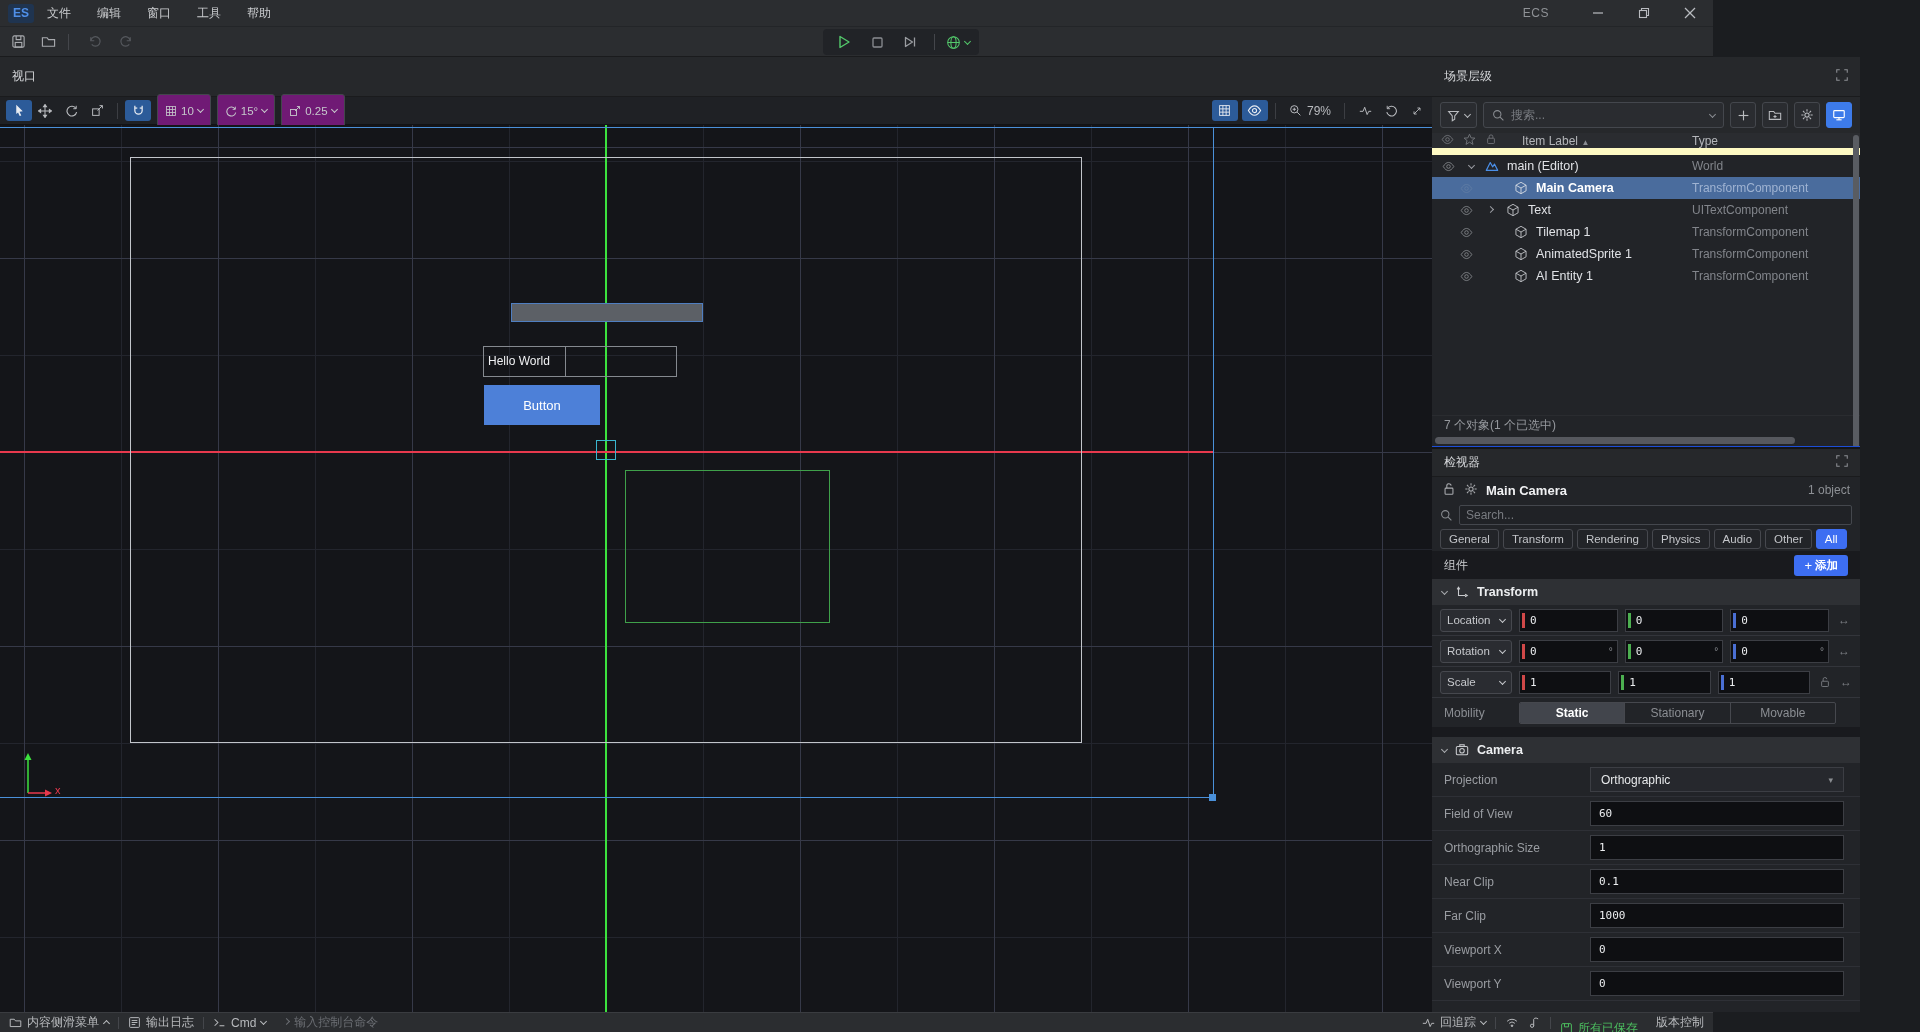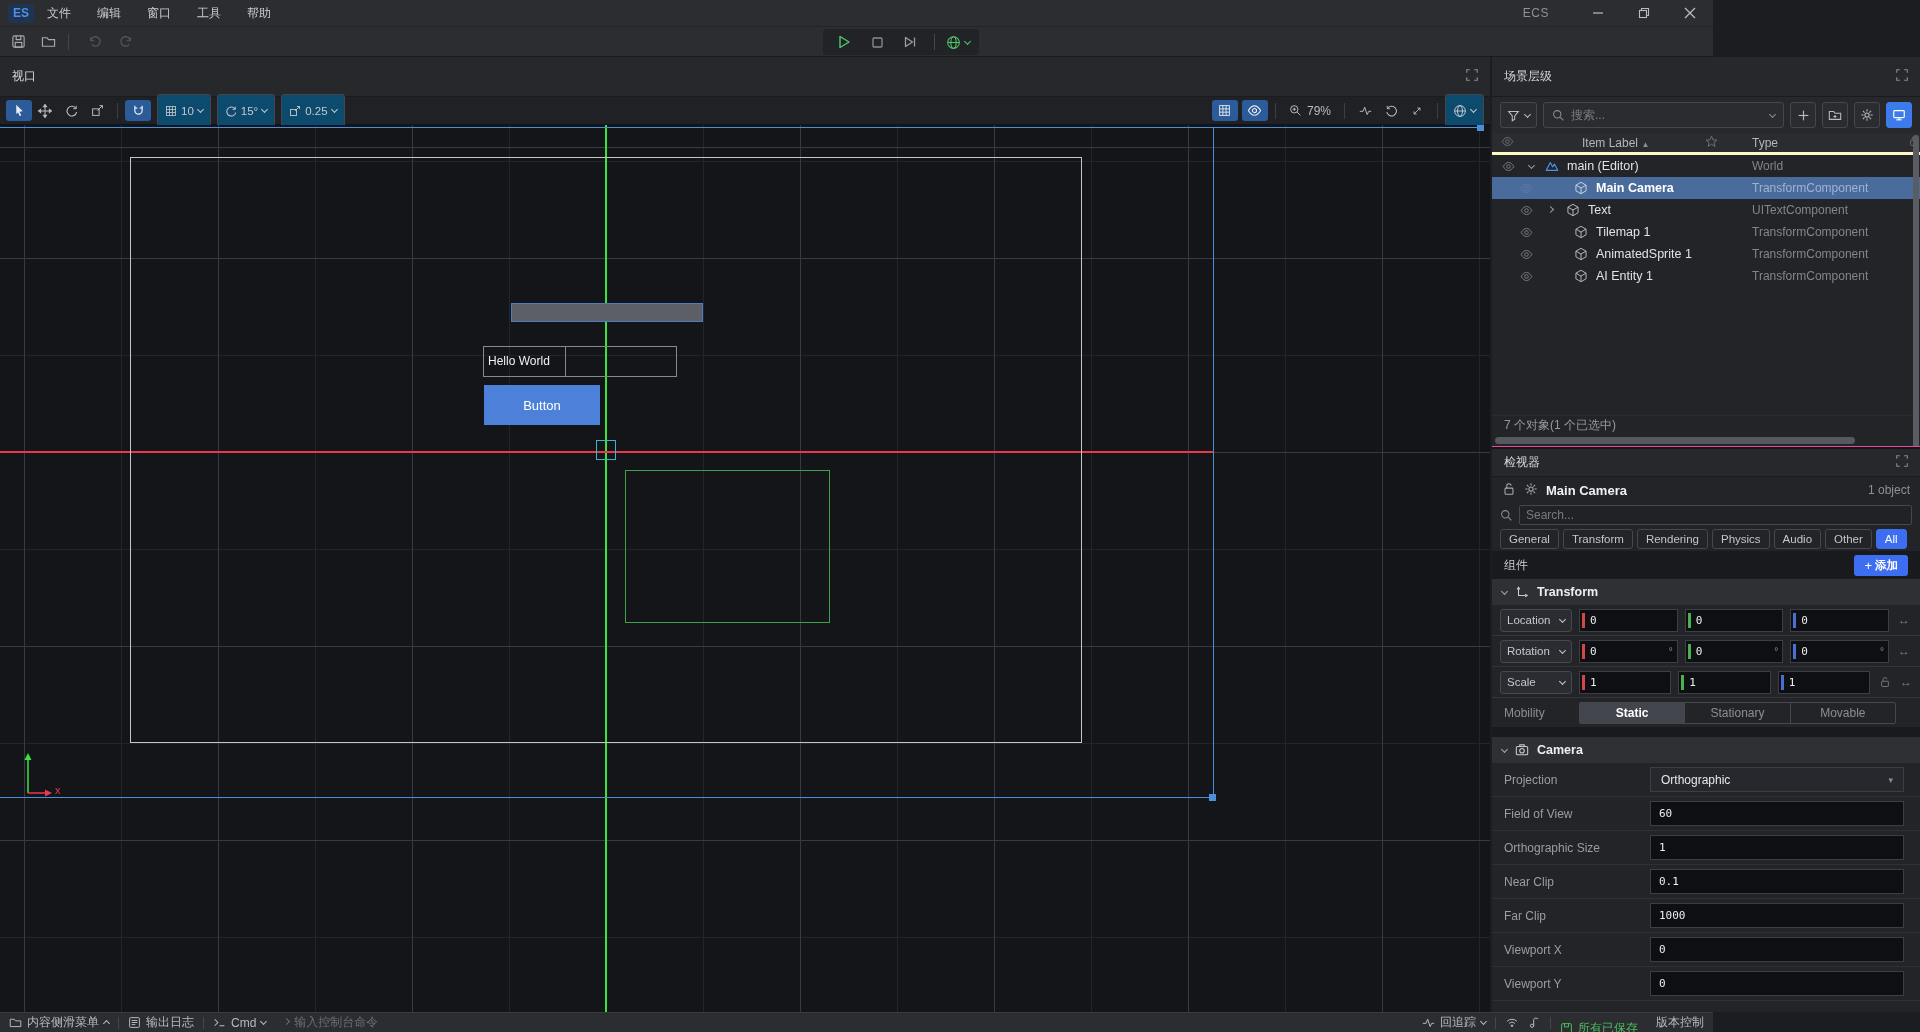--- a/index.html
+++ b/index.html
@@ -19,31 +19,31 @@
   .toolbar{position:absolute;left:0;top:27px;right:0;height:30px;background:#2b2d30;border-bottom:1px solid #1a1b1d;display:flex;align-items:center;}
   .tb-icon{width:24px;height:22px;display:flex;align-items:center;justify-content:center;color:#a9abaf;margin-left:6px;border-radius:3px;}
   .tb-icon.dim{color:#55585d;}
   .tb-sep{width:1px;height:16px;background:#44464b;margin:0 8px;}
   .play-group{position:absolute;left:823px;top:2px;width:156px;height:26px;background:#212327;border-radius:4px;display:flex;align-items:center;justify-content:space-evenly;}
   .play-group .tb-icon{margin:0;}
 
   
   .mainarea{position:absolute;left:0;top:57px;width:1920px;height:955px;}
   .vp-panel{position:absolute;left:0;top:0;width:1490px;height:955px;background:#141519;}
-  .rightcol{position:absolute;left:1492px;top:0;width:428px;height:955px;background:#ec4899;}
+  .rightcol{position:absolute;left:1432px;top:0;width:428px;height:955px;background:#1d4ed8;}
 
   .ptitle{height:40px;background:#26282b;display:flex;align-items:center;padding:0 12px;color:#d5d7da;font-size:12px;border-bottom:1px solid #1a1b1d;}
   .ptitle .grow{flex:1;}
   .expand-ic{color:#8d9095;}
 
   
   .vp-toolbar{height:28px;background:#1f2125;display:flex;align-items:center;padding:0 6px;border-bottom:1px solid #121316;}
   .vbtn{height:21px;min-width:26px;display:flex;align-items:center;justify-content:center;color:#b9bbbf;border-radius:3px;padding:0 4px;gap:4px;}
   .vbtn.on{background:#2c5b99;color:#e8ecf2;}
-  .vbtn.box{border:1px solid #43464c;background:#0c4a6e;padding:16px 7px;font-size:11.5px;color:#c6c8cc;}
+  .vbtn.box{border:1px solid #43464c;background:#701a75;padding:16px 7px;font-size:11.5px;color:#c6c8cc;}
   .vsep{width:1px;height:16px;background:#3c3e43;margin:0 7px;}
   .vp-right{margin-left:auto;display:flex;align-items:center;}
   .zoom-lbl{color:#b9bbbf;font-size:12px;display:flex;align-items:center;gap:5px;padding:0 6px;}
 
   .chev{display:inline-block;width:5px;height:5px;border:solid currentColor;border-width:0 1.2px 1.2px 0;transform:rotate(45deg);margin-top:-2px;}
   .chev.r{transform:rotate(-45deg);}
   .chev.u{transform:rotate(-135deg);margin-top:2px;}
 
   
   .canvas{position:absolute;left:0;top:68px;right:0;bottom:0;overflow:hidden;background-color:#141519;
@@ -69,21 +69,21 @@
 
   
   .hier{position:absolute;left:0;top:0;width:428px;height:389px;background:#222428;display:flex;flex-direction:column;overflow:hidden;}
   .hier-toolbar{height:36px;display:flex;align-items:center;gap:6px;padding:0 8px;background:#26282b;}
   .hbtn{height:26px;border:1px solid #44474d;background:#2a2c30;border-radius:3px;color:#b9bbbf;display:flex;align-items:center;justify-content:center;gap:5px;padding:0 6px;}
   .hbtn.sq{width:26px;padding:0;}
   .hbtn.on{background:#3d7bea;border-color:#3d7bea;color:#fff;}
   .hsearch{flex:1;height:26px;border:1px solid #44474d;background:#2a2c30;border-radius:3px;display:flex;align-items:center;padding:0 8px;gap:6px;color:#8a8d92;}
   .hsearch input{flex:1;background:transparent;border:0;outline:none;color:#d5d7da;font-size:12px;}
   .hsearch input::placeholder{color:#787b80;}
-  .hhead{height:22px;background:#2a2c30;display:flex;align-items:center;color:#b4b6ba;font-size:12px;position:relative;border-bottom:3px solid #fef9c3;justify-content:space-between;}
+  .hhead{height:22px;background:#2a2c30;display:flex;align-items:center;color:#b4b6ba;font-size:12px;position:relative;border-bottom:7px solid #fef9c3;}
   .hhead .hic{color:#6f7277;margin-left:9px;}
   .hhead .collabel{position:absolute;left:90px;}
   .hhead .coltype{position:absolute;left:260px;}
   .hrows{flex:1;position:relative;}
   .hrow{height:22px;display:flex;align-items:center;position:relative;color:#e0e2e6;font-size:12.5px;}
   .hrow .eye{color:#7c7f84;}
   .hrow .type{position:absolute;left:260px;color:#82858b;font-size:12px;}
   .hrow.sel{background:#4a6c9d;}
   .hrow.sel .name{color:#fff;font-weight:bold;}
   .hrow.sel .type{color:#9fb3d2;}

